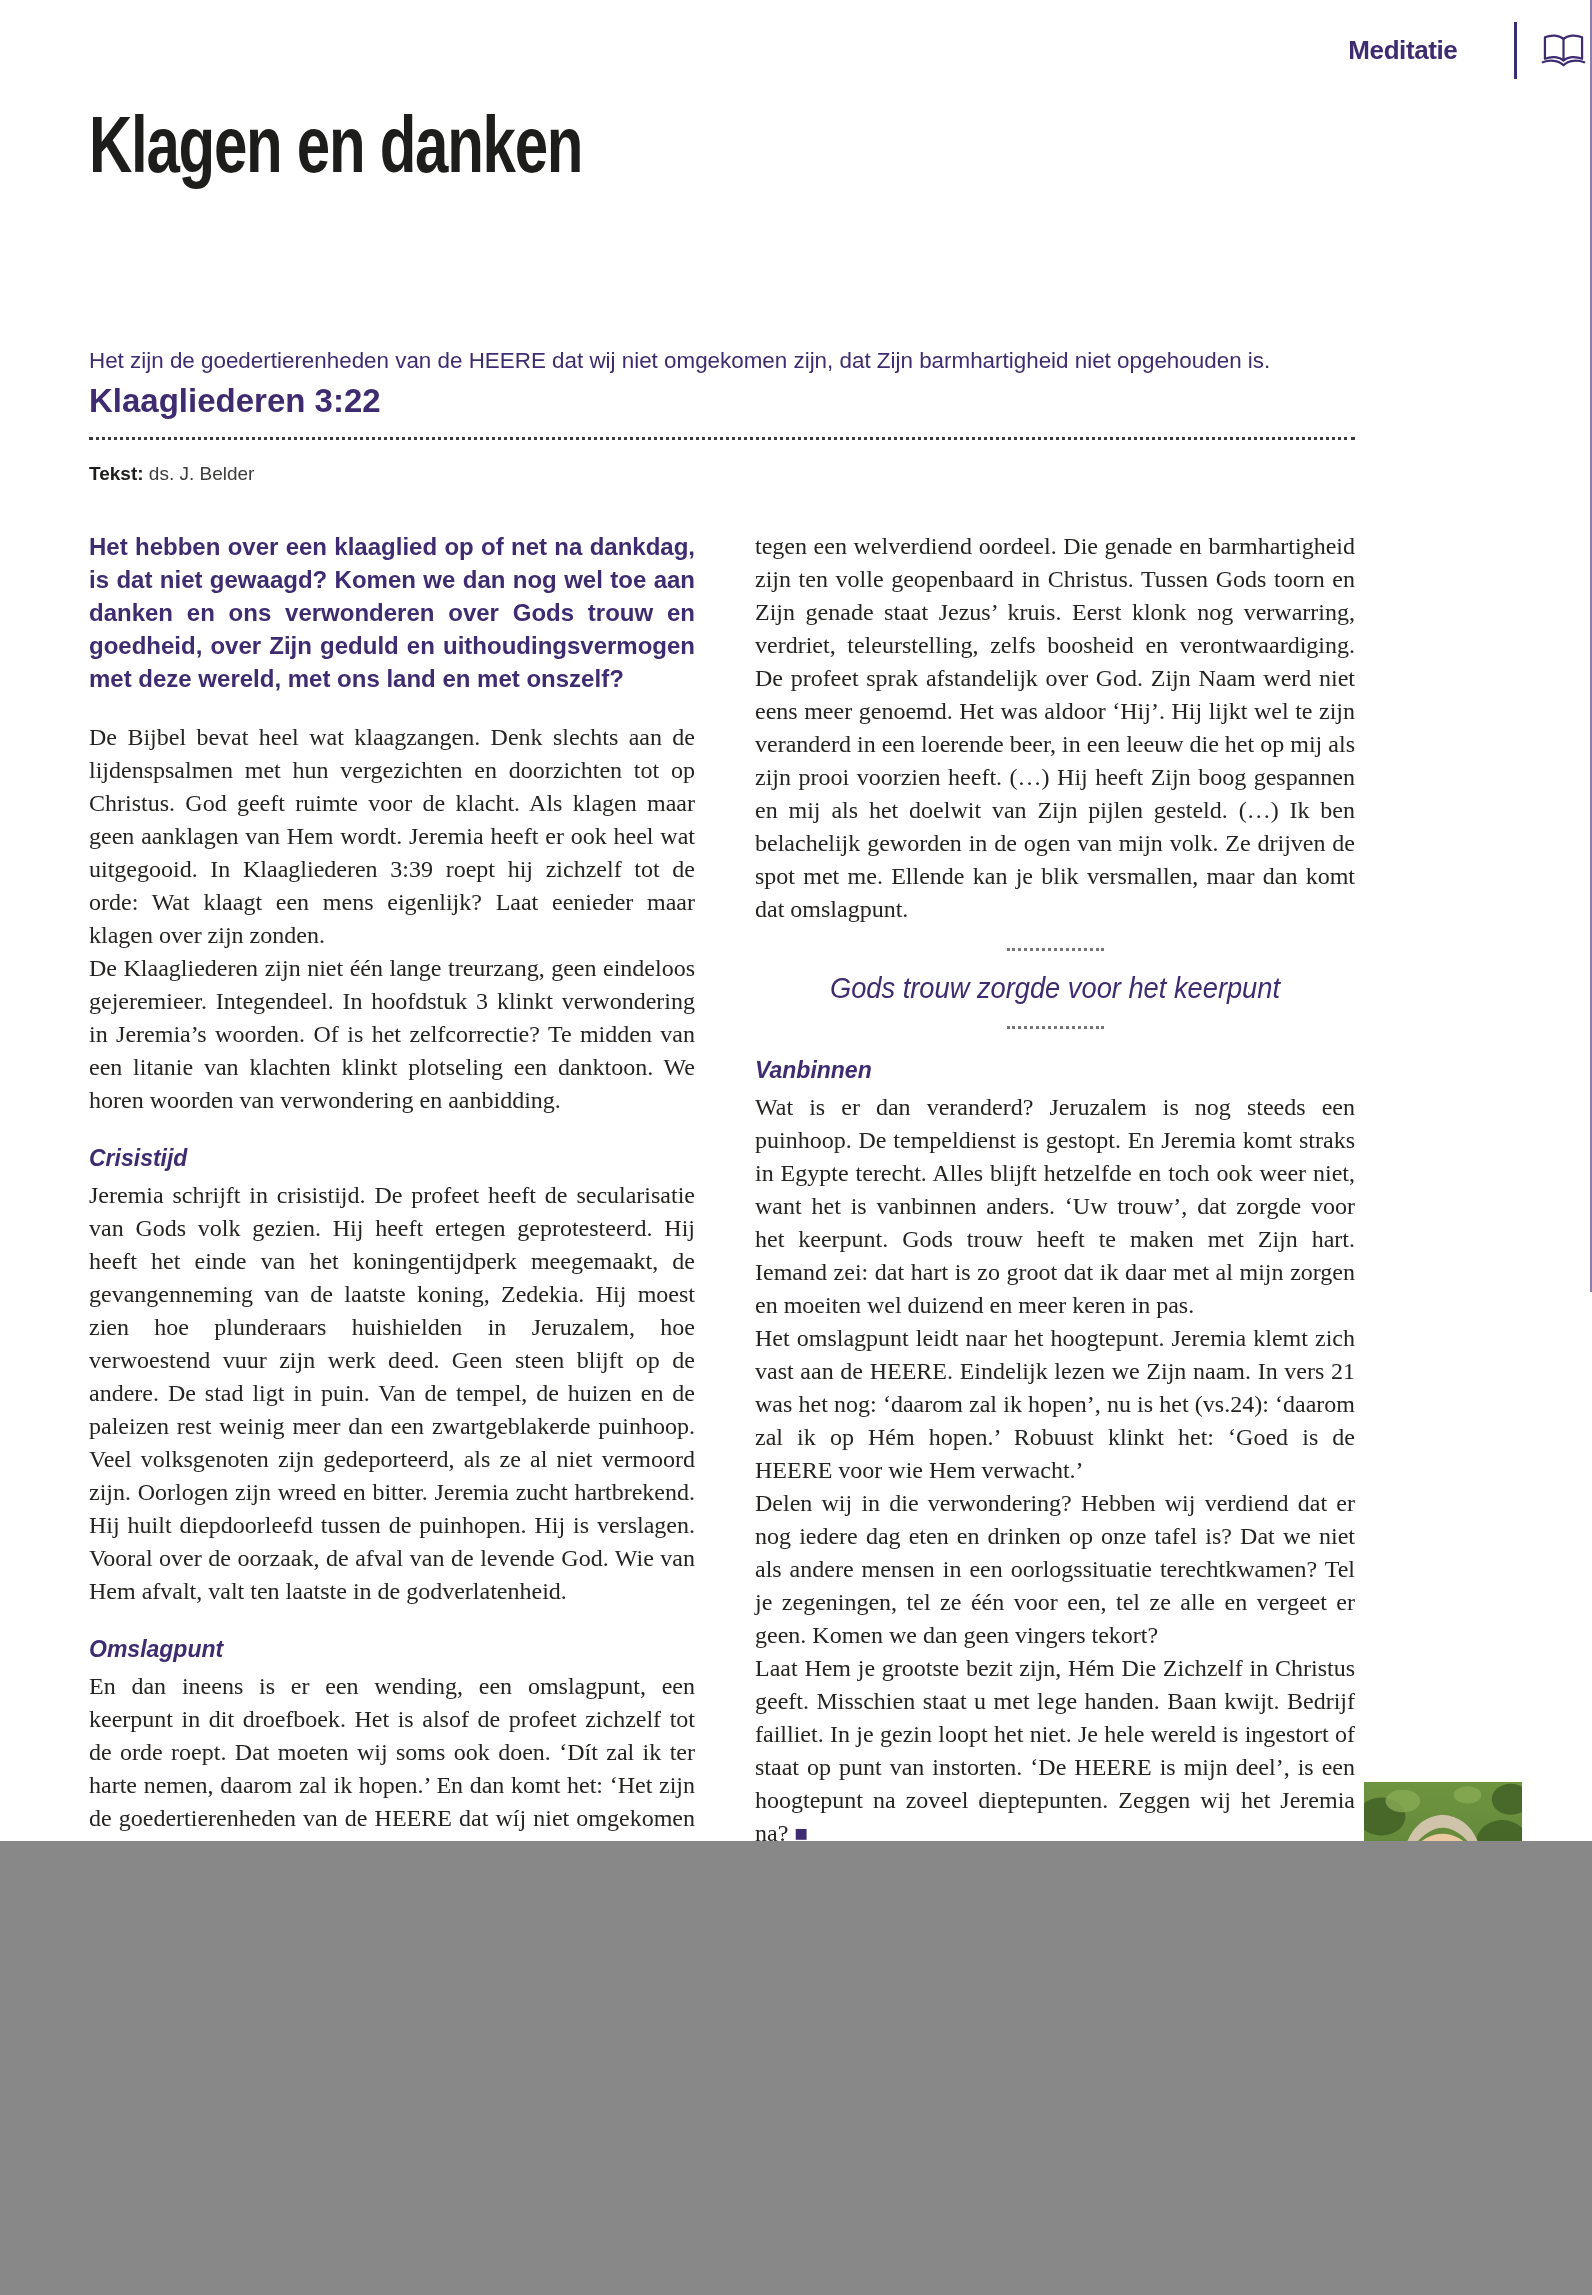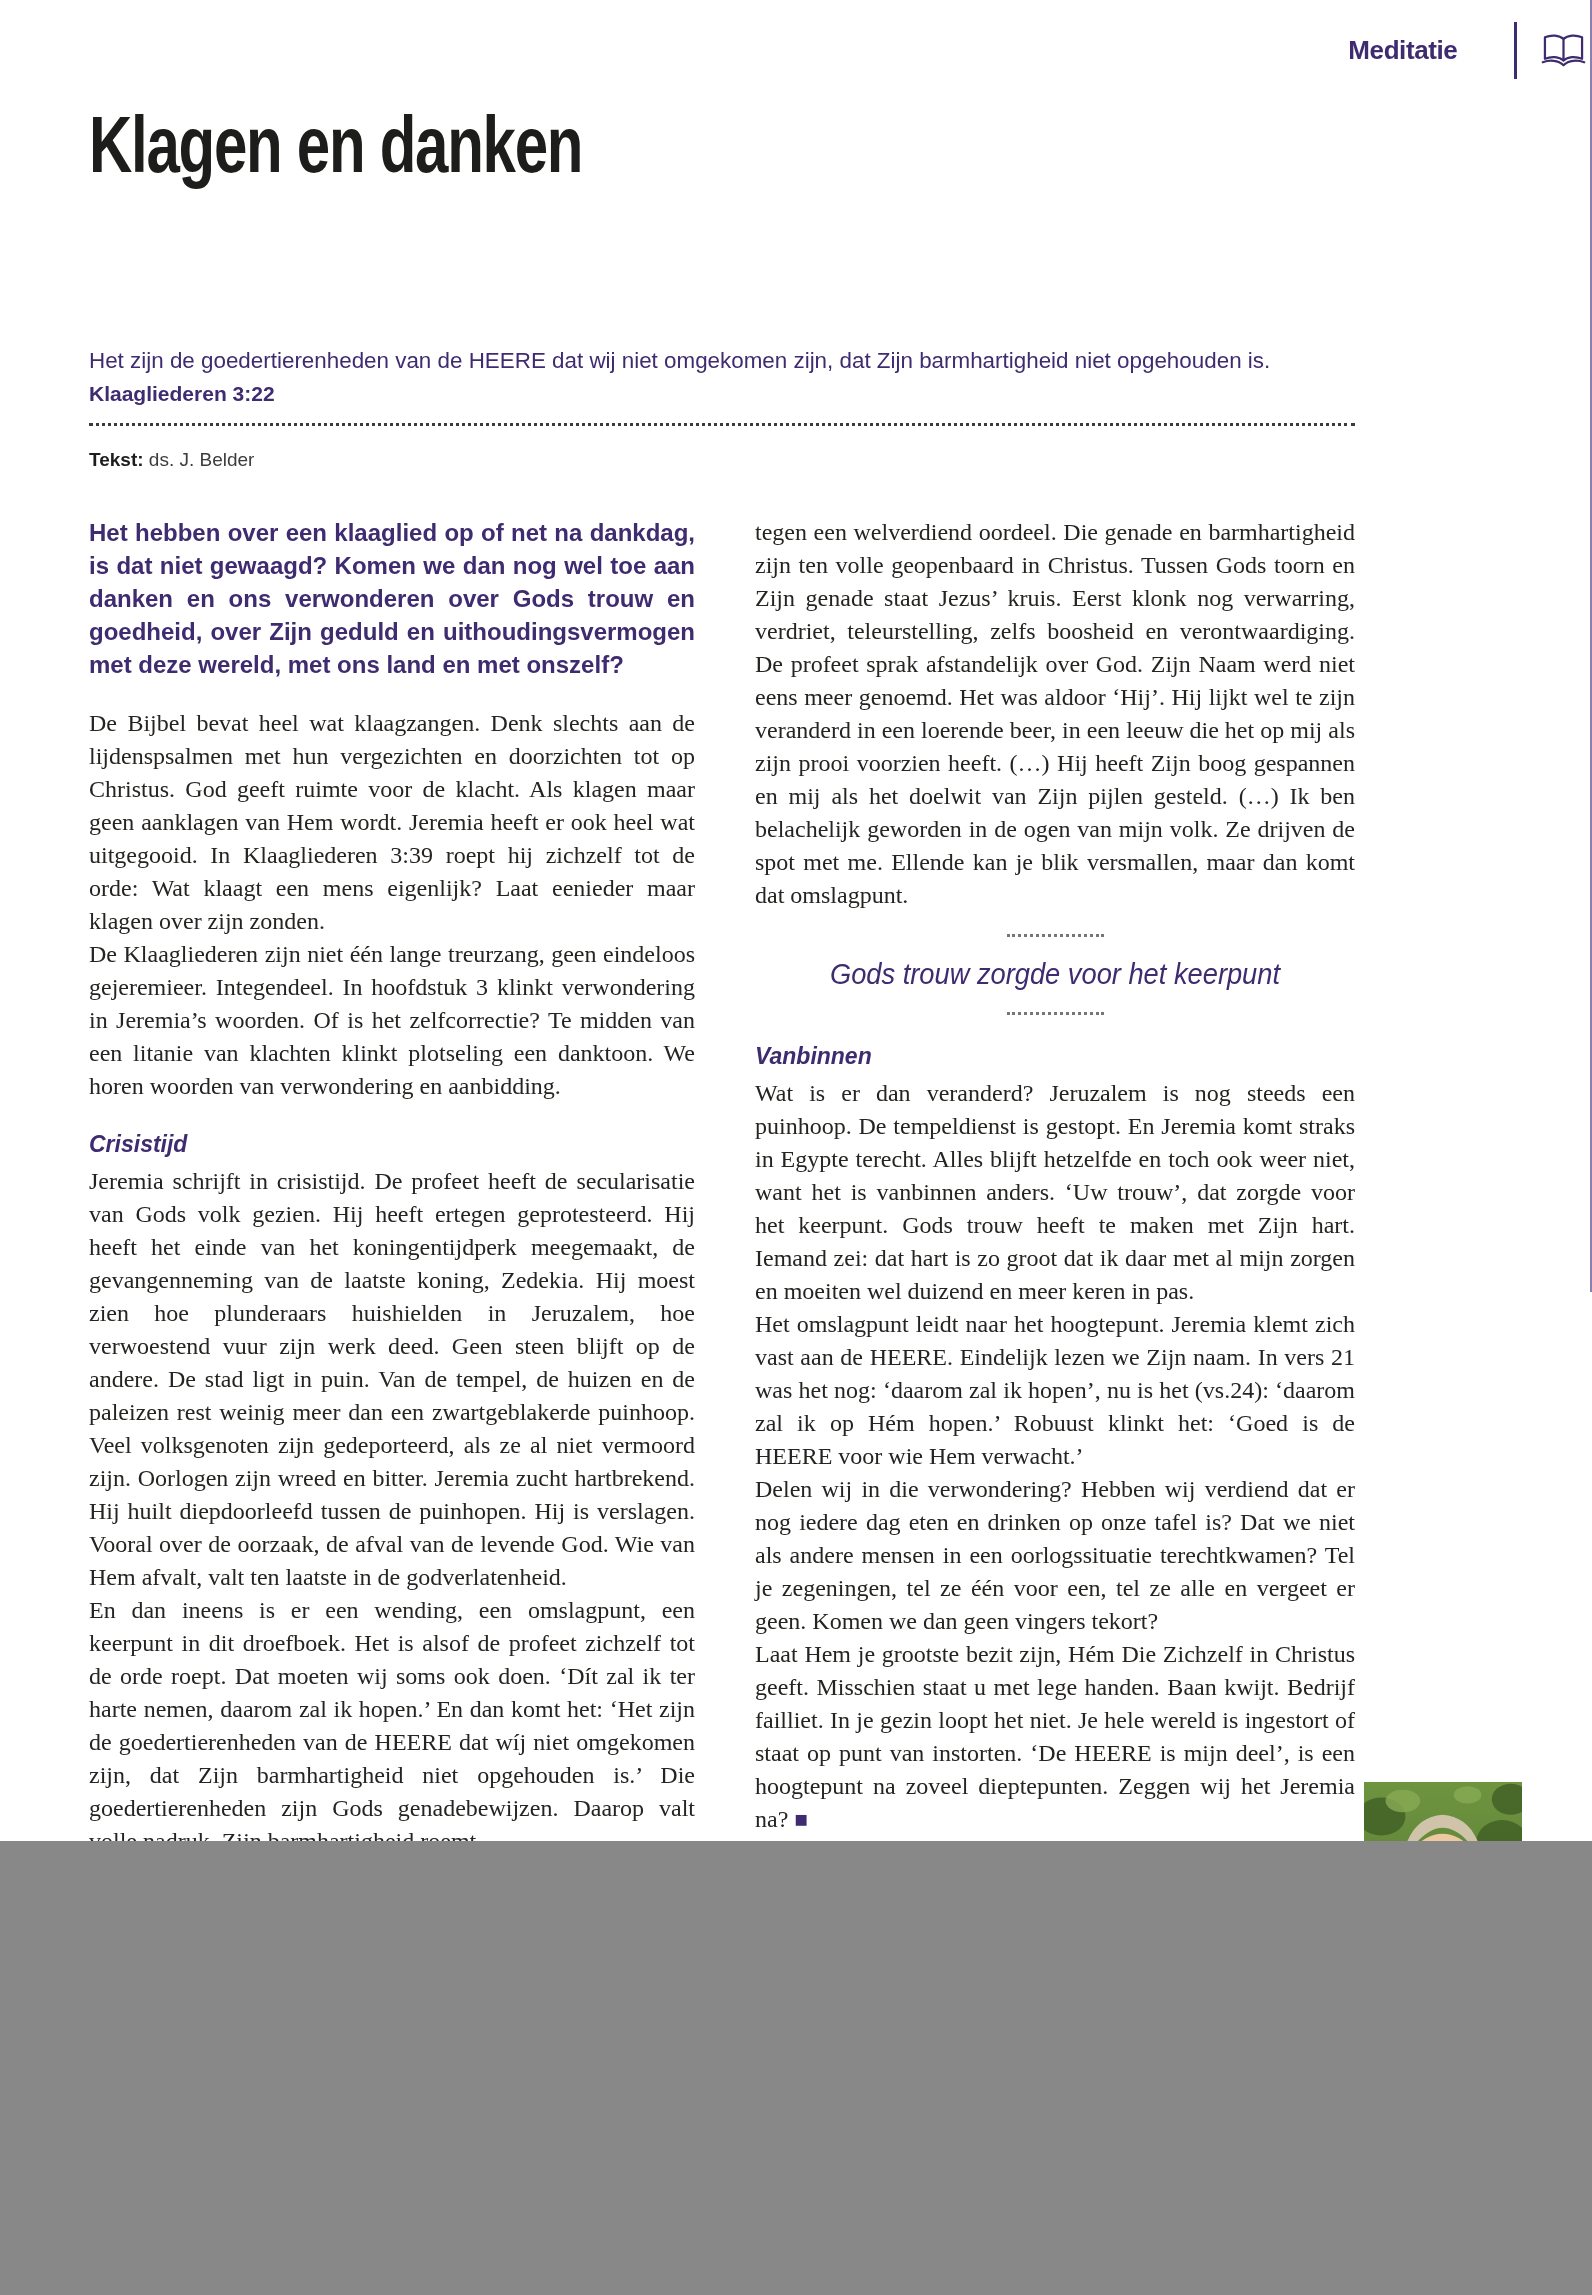--- a/index.html
+++ b/index.html
@@ -13,21 +13,21 @@
   .hdr-vline{width:2.6px;height:57px;background:#3f2b70;}
   .hdr-icon{margin-left:24px;display:flex;align-items:center;}
   .edge-line{position:absolute;top:0;right:0;width:1.7px;height:1292px;background:#8c7fb4;}
   
   .main{position:absolute;left:89px;top:0;width:1266px;}
   .title{
     margin:105px 0 0;color:#1d1d1b;font-weight:700;font-size:79px;line-height:1.02;
     letter-spacing:-1.7px;white-space:nowrap;transform:scaleX(.76);transform-origin:left center;
   }
   .verse{margin:161px 0 4px;font-size:22.4px;line-height:1.25;color:#3f2b70;}
-  .verse-ref{margin:7px 0 0;font-size:21px;font-weight:700;color:#3f2b70;}
+  .verse-ref{margin:7px 0 0;font-size:33px;font-weight:700;color:#3f2b70;}
   .dotted-rule{margin:17.3px 0 0;height:0;border:0;border-top:3.5px dotted #3b3b3b;}
   .byline{margin:23px 0 0;font-size:19px;color:#1d1d1b;}
   .byline .b-label{font-weight:700;}
   .byline .b-author{font-weight:400;color:#3c3c3b;}
   
   .cols{display:flex;gap:60px;margin-top:45px;align-items:flex-start;}
   .col{min-width:0;}
   .col-left{width:606px;}
   .col-right{width:600px;}
   .lead{
@@ -93,20 +93,21 @@
       <span class="b-author"> </span><span class="b-author">ds. J. Belder</span>
     </p>
 
     <div class="cols">
       <div class="col col-left">
           <p class="lead">Het hebben over een klaaglied op of net na dankdag, is dat niet gewaagd? Komen we dan nog wel toe aan danken en ons verwonderen over Gods trouw en goedheid, over Zijn geduld en uithoudingsvermogen met deze wereld, met ons land en met onszelf?</p>
           <p class="body-p">De Bijbel bevat heel wat klaagzangen. Denk slechts aan de lijdenspsalmen met hun vergezichten en doorzichten tot op Christus. God geeft ruimte voor de klacht. Als klagen maar geen aanklagen van Hem wordt. Jeremia heeft er ook heel wat uitgegooid. In Klaagliederen 3:39 roept hij zichzelf tot de orde: Wat klaagt een mens eigenlijk? Laat eenieder maar klagen over zijn zonden.</p>
           <p class="body-p">De Klaagliederen zijn niet één lange treurzang, geen eindeloos gejeremieer. Integendeel. In hoofdstuk 3 klinkt verwondering in Jeremia’s woorden. Of is het zelfcorrectie? Te midden van een litanie van klachten klinkt plotseling een danktoon. We horen woorden van verwondering en aanbidding.</p>
           <h3 class="sec-h">Crisistijd</h3>
           <p class="body-p">Jeremia schrijft in crisistijd. De profeet heeft de secularisatie van Gods volk gezien. Hij heeft ertegen geprotesteerd. Hij heeft het einde van het koningentijdperk meegemaakt, de gevangenneming van de laatste koning, Zedekia. Hij moest zien hoe plunderaars huishielden in Jeruzalem, hoe verwoestend vuur zijn werk deed. Geen steen blijft op de andere. De stad ligt in puin. Van de tempel, de huizen en de paleizen rest weinig meer dan een zwartgeblakerde puinhoop. Veel volksgenoten zijn gedeporteerd, als ze al niet vermoord zijn. Oorlogen zijn wreed en bitter. Jeremia zucht hartbrekend. Hij huilt diepdoorleefd tussen de puinhopen. Hij is verslagen. Vooral over de oorzaak, de afval van de levende God. Wie van Hem afvalt, valt ten laatste in de godverlatenheid.</p>
+          <h3 class="sec-h">Omslagpunt</h3>
           <p class="body-p">En dan ineens is er een wending, een omslagpunt, een keerpunt in dit droefboek. Het is alsof de profeet zichzelf tot de orde roept. Dat moeten wij soms ook doen. ‘Dít zal ik ter harte nemen, daarom zal ik hopen.’ En dan komt het: ‘Het zijn de goedertierenheden van de HEERE dat wíj niet omgekomen zijn, dat Zijn barmhartigheid niet opgehouden is.’ Die goedertierenheden zijn Gods genadebewijzen. Daarop valt volle nadruk. Zijn barmhartigheid roemt</p>
         </div>
       <div class="col col-right">
           <p class="body-p">tegen een welverdiend oordeel. Die genade en barmhartigheid zijn ten volle geopenbaard in Christus. Tussen Gods toorn en Zijn genade staat Jezus’ kruis. Eerst klonk nog verwarring, verdriet, teleurstelling, zelfs boosheid en verontwaardiging. De profeet sprak afstandelijk over God. Zijn Naam werd niet eens meer genoemd. Het was aldoor ‘Hij’. Hij lijkt wel te zijn veranderd in een loerende beer, in een leeuw die het op mij als zijn prooi voorzien heeft. (…) Hij heeft Zijn boog gespannen en mij als het doelwit van Zijn pijlen gesteld. (…) Ik ben belachelijk geworden in de ogen van mijn volk. Ze drijven de spot met me. Ellende kan je blik versmallen, maar dan komt dat omslagpunt.</p>
           <div class="pq">
             <hr class="pq-dots">
             <div class="pq-text">Gods trouw zorgde voor het keerpunt</div>
             <hr class="pq-dots">
           </div>
           <h3 class="sec-h">Vanbinnen</h3>

